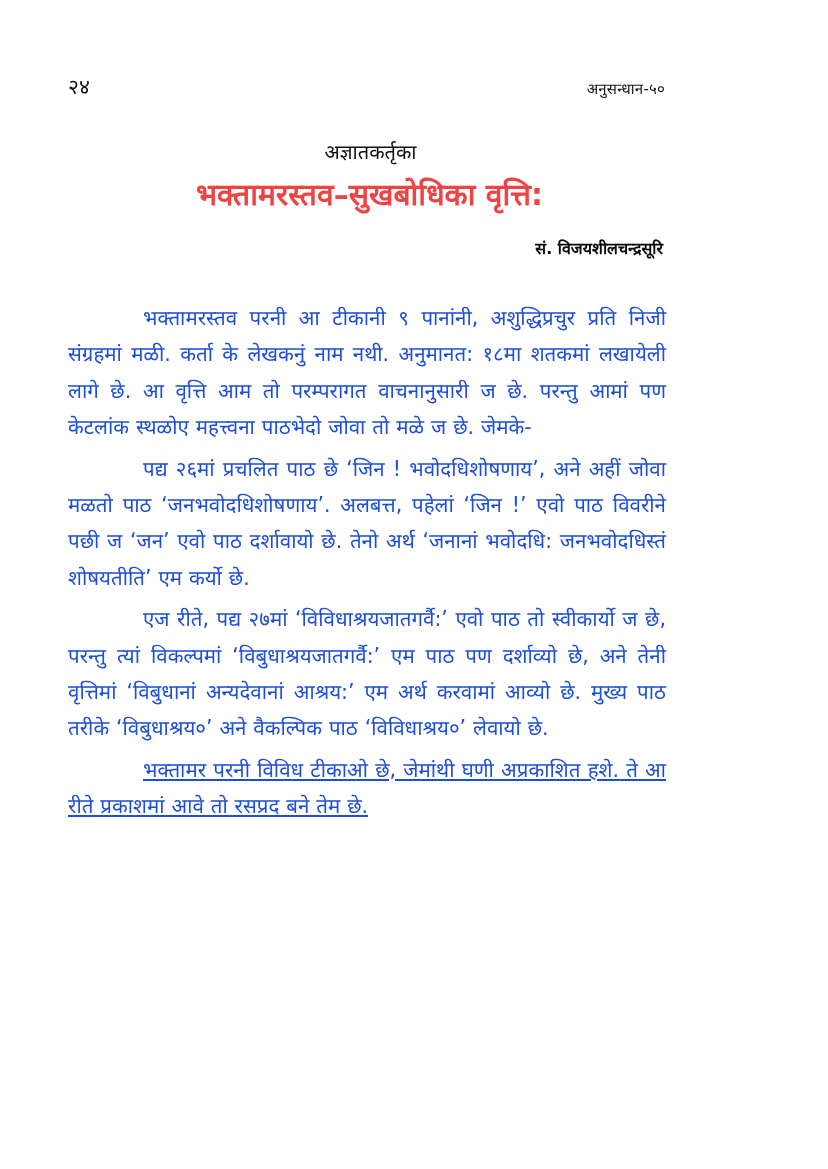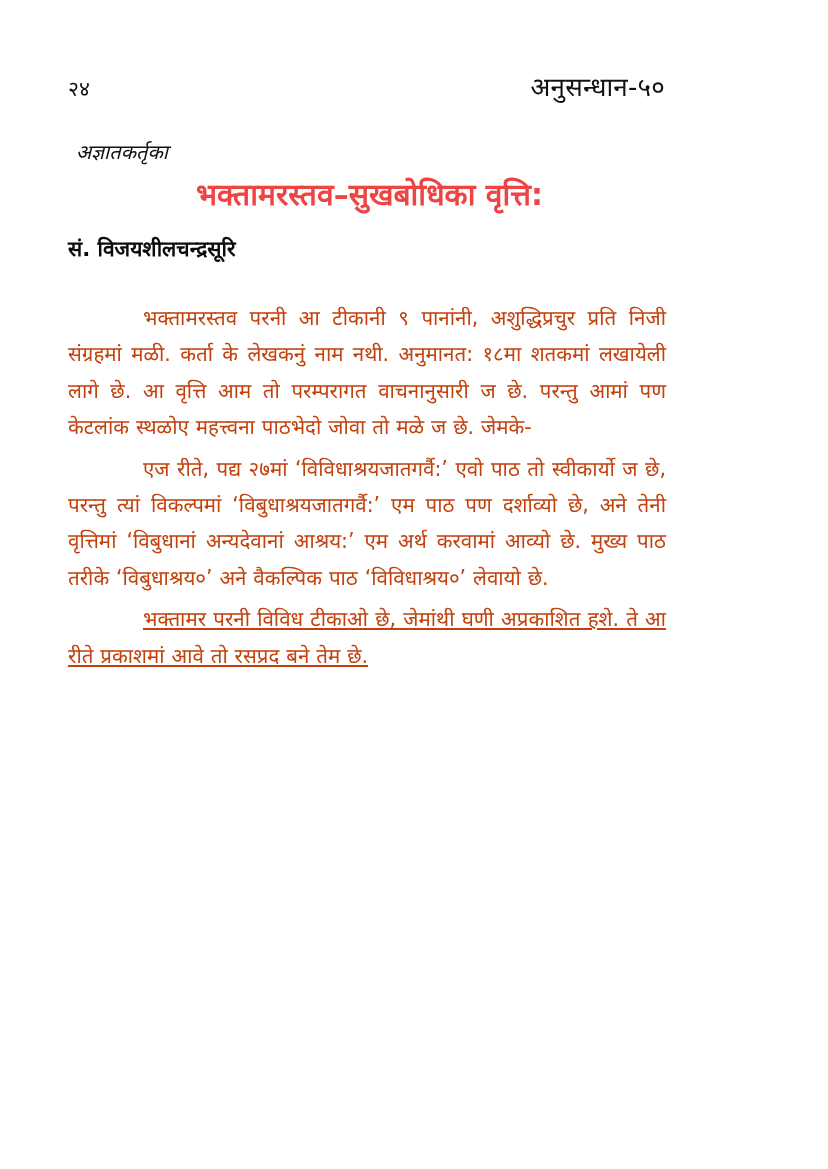--- a/index.html
+++ b/index.html
@@ -35,76 +35,76 @@
     display: flex;
     align-items: baseline;
     justify-content: space-between;
     font-family: "DejaVu Sans", "Liberation Sans", sans-serif;
     font-size: 21px;
     line-height: 30px;
     letter-spacing: 0.2px;
     color: #111111;
   }
   .running-head .folio { font-size: 21px; }
-  .running-head .journal { font-size: 26px; }
+  .running-head .journal { font-size: 15px; }
 
   
   .title-block {
     position: absolute;
     left: 68px;
     right: 163px;
     top: 137px;
   }
   .attribution {
     font-family: "DejaVu Sans", "Liberation Sans", sans-serif;
     font-size: 20px;
     line-height: 30px;
+    text-align: center;
     margin: 0 0 8px 0;
     padding-left: 8px;
     color: #111111;
-    font-style: italic;
   }
   .doc-title {
     font-family: "DejaVu Sans", "Liberation Sans", sans-serif;
     font-weight: 700;
     font-size: 30px;
     line-height: 40px;
     text-align: center;
     margin: 0;
     padding-left: 6px;
     color: #ef4444;
     white-space: nowrap;
   }
   .byline {
     font-family: "DejaVu Sans", "Liberation Sans", sans-serif;
     font-weight: 700;
-    font-size: 21px;
+    font-size: 16px;
     line-height: 32px;
-    text-align: left;
+    text-align: right;
     margin: 18px 0 0 0;
     padding-right: 2px;
     color: #0c0c0c;
   }
 
   
   .body-copy {
     position: absolute;
     left: 68px;
     top: 300px;
     width: 598px;
   }
   .para {
     margin: 0 0 5px 0;
     font-family: "DejaVu Sans", "Liberation Sans", sans-serif;
     font-size: 20.5px;
     line-height: 36.4px;
     text-align: justify;
     text-align-last: left;
     text-indent: 75px;
-    color: #c2410c;
+    color: #1d4ed8;
     word-spacing: 0.4px;
   }
   .para:last-child { margin-bottom: 0; text-decoration: underline; }
 </style>
 </head>
 <body>
 
 <div class="page">
 
   <div class="running-head">
@@ -113,17 +113,18 @@
   </div>
 
   <div class="title-block">
     <div class="attribution">अज्ञातकर्तृका</div>
     <h1 class="doc-title">भक्तामरस्तव–सुखबोधिका वृत्ति:</h1>
     <div class="byline">सं. विजयशीलचन्द्रसूरि</div>
   </div>
 
   <div class="body-copy">
     <p class="para">भक्तामरस्तव परनी आ टीकानी ९ पानांनी, अशुद्धिप्रचुर प्रति निजी संग्रहमां मळी. कर्ता के लेखकनुं नाम नथी. अनुमानत: १८मा शतकमां लखायेली लागे छे. आ वृत्ति आम तो परम्परागत वाचनानुसारी ज छे. परन्तु आमां पण केटलांक स्थळोए महत्त्वना पाठभेदो जोवा तो मळे ज छे. जेमके-</p>
+    <p class="para">पद्य २६मां प्रचलित पाठ छे ‘जिन ! भवोदधिशोषणाय’, अने अहीं जोवा मळतो पाठ ‘जनभवोदधिशोषणाय’. अलबत्त, पहेलां ‘जिन !’ एवो पाठ विवरीने पछी ज ‘जन’ एवो पाठ दर्शावायो छे. तेनो अर्थ ‘जनानां भवोदधि: जनभवोदधिस्तं शोषयतीति’ एम कर्यो छे.</p>
     <p class="para">एज रीते, पद्य २७मां ‘विविधाश्रयजातगर्वै:’ एवो पाठ तो स्वीकार्यो ज छे, परन्तु त्यां विकल्पमां ‘विबुधाश्रयजातगर्वै:’ एम पाठ पण दर्शाव्यो छे, अने तेनी वृत्तिमां ‘विबुधानां अन्यदेवानां आश्रय:’ एम अर्थ करवामां आव्यो छे. मुख्य पाठ तरीके ‘विबुधाश्रय०’ अने वैकल्पिक पाठ ‘विविधाश्रय०’ लेवायो छे.</p>
     <p class="para">भक्तामर परनी विविध टीकाओ छे, जेमांथी घणी अप्रकाशित हशे. ते आ रीते प्रकाशमां आवे तो रसप्रद बने तेम छे.</p>
   </div>
 
 </div>
 
 </body></html>

